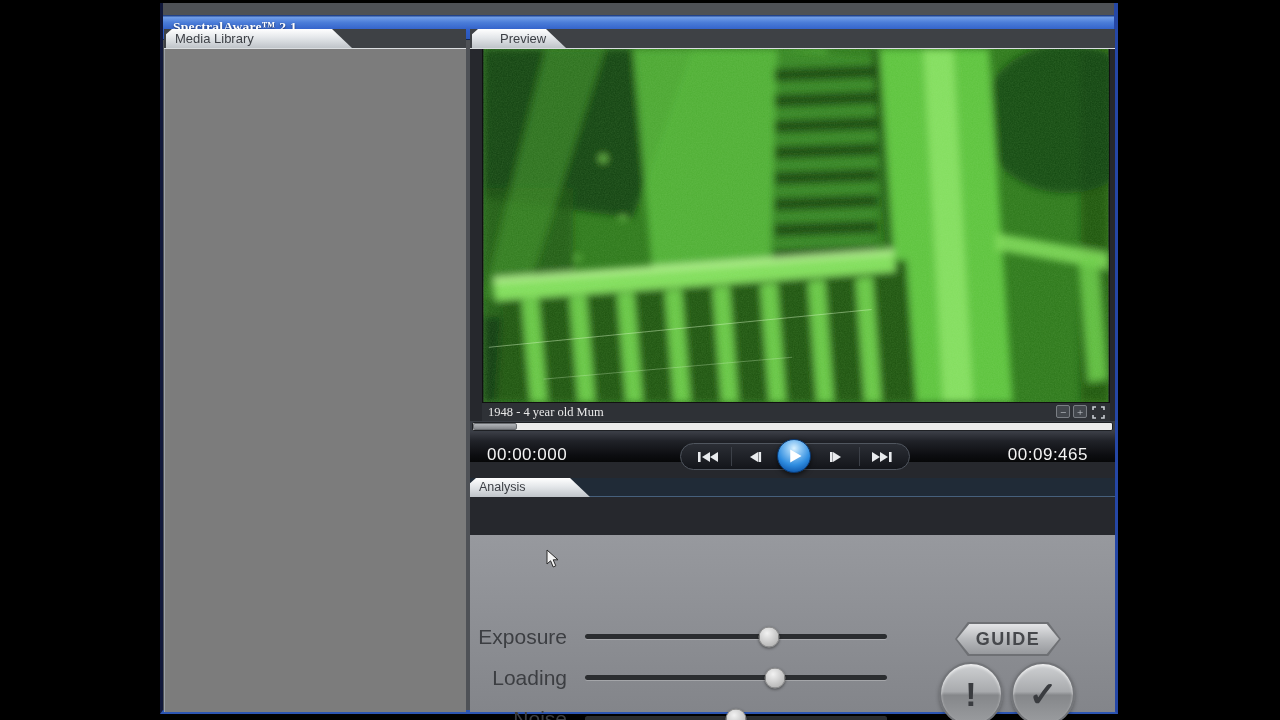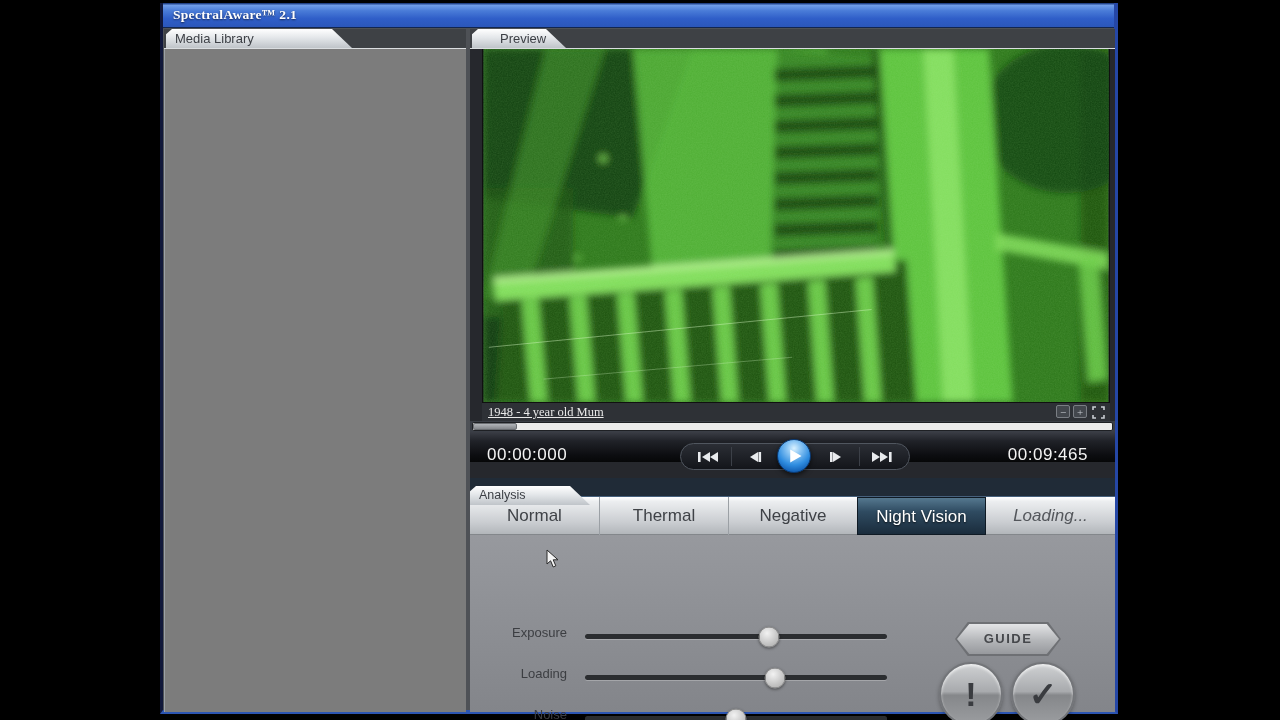--- a/index.html
+++ b/index.html
@@ -2,21 +2,21 @@
 <html><head>
 <meta charset="utf-8">
 <style>
   html,body{margin:0;padding:0;background:#000;}
   #stage{position:relative;width:1280px;height:720px;background:#000;overflow:hidden;
          font-family:"Liberation Sans",sans-serif;}
   
   .window{position:absolute;left:160px;top:3px;width:958px;height:711px;box-sizing:border-box;
           border-left:3px solid #10173a;border-right:4px solid #2547a6;border-bottom:4px solid #2c55b2;
           background:#4e5156;}
-  .titlebar{position:absolute;left:0;top:0;right:0;height:24px;
+  .titlebar{position:absolute;left:0;top:12px;right:0;height:24px;
             background:linear-gradient(180deg,#0e2a6e 0%,#6f9ce8 10%,#4a7cd8 32%,#2f5ec8 65%,#2b57ba 100%);
             border-bottom:1px solid #12264f;padding-left:28px;}
   .title{position:absolute;left:10px;top:4px;color:#fff;font-family:"Liberation Serif",serif;
          font-weight:bold;font-size:13.5px;letter-spacing:.3px;text-shadow:0 1px 2px rgba(0,0,0,.6);}
   
   .tab{position:absolute;height:19px;background:linear-gradient(180deg,#ffffff 0%,#e4e7ea 45%,#bfc4c9 100%);
        clip-path:polygon(0 100%,0 28%,6px 0,calc(100% - 20px) 0,100% 100%);
        color:#3c3f45;font-size:13px;line-height:19px;padding-left:9px;box-sizing:border-box;z-index:5;}
   .tabstrip{position:absolute;height:19px;background:#3e4145;border-bottom:1px solid #dadde0;z-index:4;}
   
@@ -32,21 +32,21 @@
   .vscroll{position:absolute;left:450px;top:48px;width:14px;height:664px;
            background:linear-gradient(90deg,#6a6d70,#93969a);border:1px solid #55585c;box-sizing:border-box;}
   .vthumb{position:absolute;left:1px;width:10px;border-radius:2px;
           background:linear-gradient(90deg,#f4f5f7,#c9cdd2);border:1px solid #9aa0a6;box-sizing:border-box;}
   .grip{position:absolute;left:2px;right:2px;height:1px;background:#9aa0a6;}
   
   .preview-panel{position:absolute;left:470px;top:48px;width:645px;height:664px;background:#26282d;z-index:3;}
   .video{position:absolute;left:12px;top:0;width:628px;height:355px;border:1px solid #101010;box-sizing:border-box;}
   .caption-bar{position:absolute;left:12px;top:355px;width:628px;height:18px;background:#2e3136;
                color:#e9e9e9;font-family:"Liberation Serif",serif;font-size:12.5px;line-height:18px;}
-  .caption-bar .cap{padding-left:6px;text-decoration:underline;}
+  .caption-bar .cap{padding-left:6px;}
   .zbtn{position:absolute;top:2px;width:14px;height:13px;border:1px solid #7a7e84;border-radius:2px;
         background:#43474d;color:#c9cdd3;font-size:11px;line-height:12px;text-align:center;box-sizing:border-box;}
   .scrub-zone{position:absolute;left:0;top:373px;width:645px;height:11px;background:#3a3e46;}
   .scrub-track{position:absolute;left:2px;top:1px;width:641px;height:9px;background:#ececec;
                border:1px solid #1e2024;border-radius:2px;box-sizing:border-box;}
   .scrub-thumb{position:absolute;top:0;height:7px;width:44px;border-radius:2px;
                background:linear-gradient(180deg,#b2b5ba,#83868b);border:1px solid #6a6d72;box-sizing:border-box;}
   .transport{position:absolute;left:0;top:384px;width:645px;height:30px;
              background:linear-gradient(180deg,#3a3d45 0%,#202228 30%,#0c0d10 78%,#060708 100%);}
   .time{position:absolute;top:13px;color:#f4f4f4;font-size:17px;letter-spacing:.5px;}
@@ -65,32 +65,32 @@
           background:linear-gradient(180deg,#ffffff 0%,#eceef0 12%,#c9ccd0 70%,#b2b6ba 100%);
           border-bottom:1px solid #83878b;box-sizing:border-box;}
   .seg{position:absolute;top:0;width:129px;height:38px;text-align:center;line-height:38px;
        color:#3f4247;font-size:17px;}
   .seg.divleft{border-left:1px solid #9ba0a5;box-sizing:border-box;}
   .seg.active{background:linear-gradient(180deg,#55788f 0%,#2f4b61 38%,#1a2c3c 100%);
               border:1px solid #0f1a24;box-sizing:border-box;color:#fff;text-shadow:0 1px 2px rgba(0,0,0,.7);}
   .seg.italic{font-style:italic;color:#53565b;}
   .an-body{position:absolute;left:0;top:487px;width:645px;height:177px;
            background:linear-gradient(180deg,#97999e,#83858a);}
-  .slabel{position:absolute;left:0;width:97px;text-align:right;color:#3c3e42;font-size:13px;}
+  .slabel{position:absolute;left:0;width:97px;text-align:right;color:#3c3e42;font-size:21px;}
   .strack{position:absolute;left:115px;width:302px;height:5px;background:#2b2d30;border-radius:3px;
           box-shadow:0 1px 0 rgba(255,255,255,.25);}
   .sthumb{position:absolute;top:50%;width:21px;height:21px;border-radius:50%;transform:translate(-50%,-50%);
           background:radial-gradient(circle at 40% 30%,#f2f2f2,#bdbdbd 70%,#a8a8a8);
           border:1px solid #8c8c8c;box-sizing:border-box;box-shadow:0 1px 3px rgba(0,0,0,.45);}
   .guide-badge-outer{position:absolute;left:485px;top:87px;width:106px;height:34px;
           clip-path:polygon(0% 50%,12% 0%,88% 0%,100% 50%,88% 100%,12% 100%);background:#6e7074;}
   .guide-badge{position:absolute;left:2px;top:2px;right:2px;bottom:2px;
           clip-path:polygon(0% 50%,12% 0%,88% 0%,100% 50%,88% 100%,12% 100%);
           background:linear-gradient(180deg,#e3e4e6 0%,#b4b6b9 55%,#97999d 100%);
-          text-align:center;line-height:30px;color:#46484c;font-size:13px;font-weight:bold;letter-spacing:1.5px;}
+          text-align:center;line-height:30px;color:#46484c;font-size:18px;font-weight:bold;letter-spacing:1.5px;}
   .round-btn{position:absolute;width:64px;height:64px;border-radius:50%;
           background:linear-gradient(180deg,#cfd1d3 0%,#a8aaad 46%,#85878a 52%,#9b9da0 100%);
           border:2px solid #737579;box-sizing:border-box;box-shadow:inset 0 2px 3px rgba(255,255,255,.7),0 2px 4px rgba(0,0,0,.3);
           text-align:center;color:#3a3c40;font-size:34px;font-weight:bold;line-height:60px;}
   
   .cursor{position:absolute;left:546px;top:549px;z-index:50;}
 </style>
 </head>
 <body>
 
@@ -322,27 +322,20 @@
 
       <div class="play">
         <svg width="32" height="32" viewBox="0 0 34 34">
           <polygon points="13,10 13,24 25,17" fill="#ffffff"></polygon>
         </svg>
       </div>
     </div>
 
     <div class="an-strip"></div>
 
-    <div class="segbar">
-      <div class="seg" style="left:0;">Normal</div>
-      <div class="seg divleft" style="left:129px;">Thermal</div>
-      <div class="seg divleft" style="left:258px;">Negative</div>
-      <div class="seg active" style="left:387px;">Night Vision</div>
-      <div class="seg italic" style="left:516px;">Loading...</div>
-    </div>
 
     <div class="an-body">
 
       <span class="slabel" style="top:90px;">Exposure</span>
       <div class="strack" style="top:99px;">
         <div class="sthumb" style="left: 61%;"></div>
       </div>
 
       <span class="slabel" style="top:131px;">Loading</span>
       <div class="strack" style="top:140px;">
@@ -359,18 +352,18 @@
       </div>
       <div class="round-btn" style="left:469px;top:127px;">
         <span>!</span>
       </div>
       <div class="round-btn" style="left:541px;top:127px;">
         <span>✓</span>
       </div>
     </div>
   </div>
 
-  <div class="tab" style="left:470px;top:478px;width:120px;height:19px;font-size:12.5px;margin-top:8px;">Analysis</div>
+  <div class="tab" style="left:470px;top:478px;width:120px;height:19px;font-size:12.5px;">Analysis</div>
 
   <svg class="cursor" width="14" height="20" viewBox="0 0 14 20">
     <polygon points="1,1 1,15 4.6,11.8 7.2,18 9.8,16.8 7.2,10.8 12,10.8" fill="#f4f4f4" stroke="#2a2a2a" stroke-width="1"></polygon>
   </svg>
 </div>
 
 </body></html>

